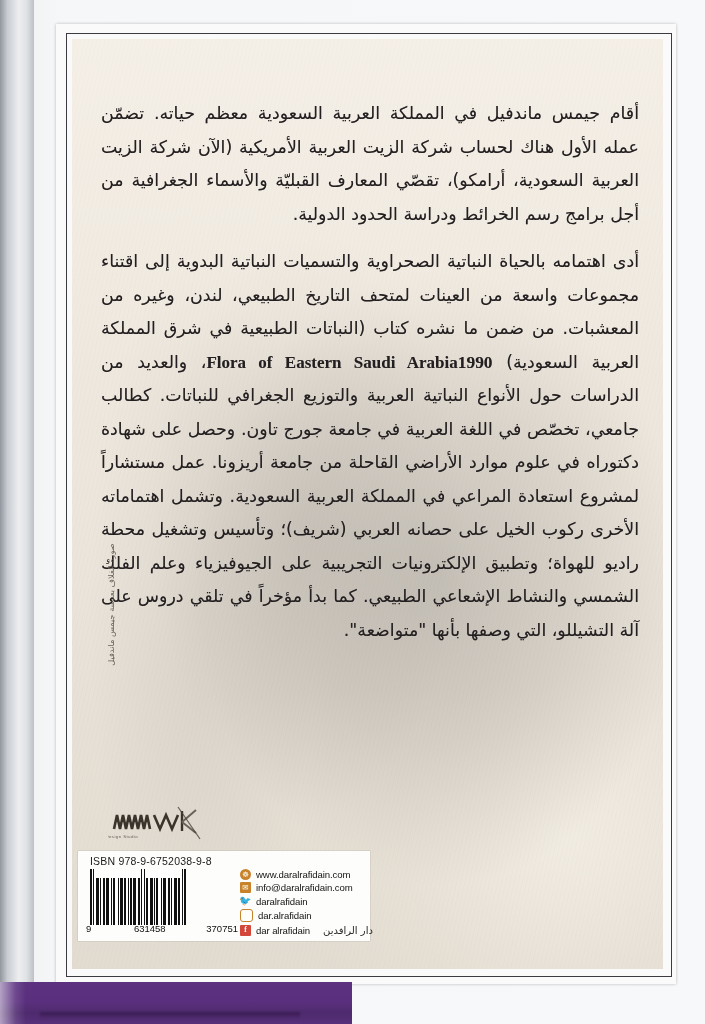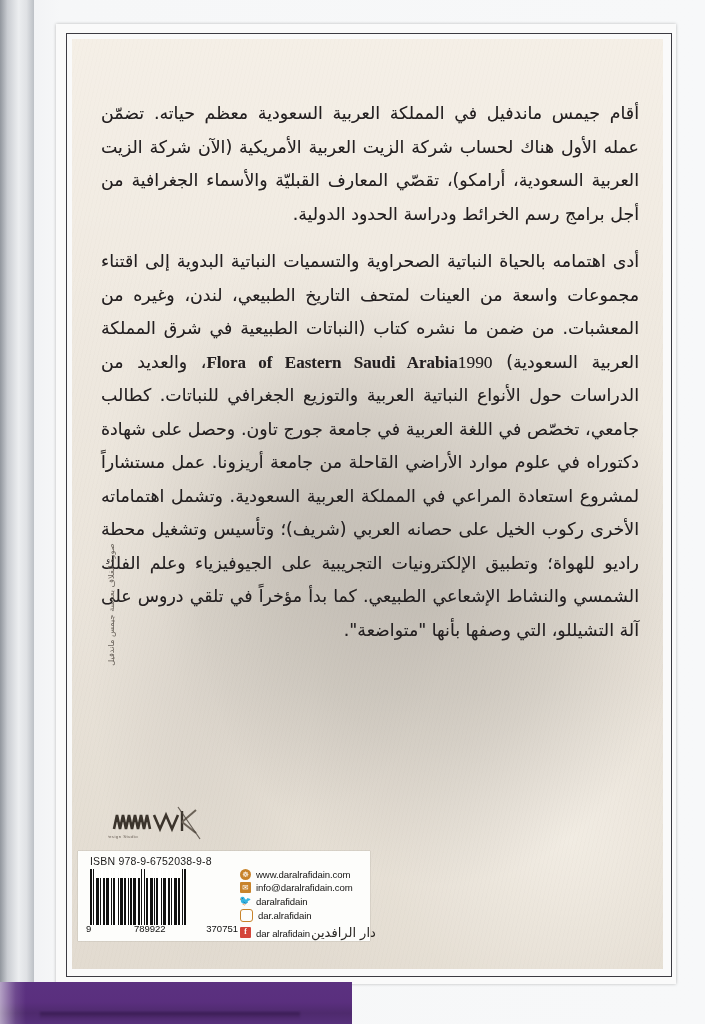--- a/index.html
+++ b/index.html
@@ -85,21 +85,21 @@
     margin:0 0 14px 7px;
     text-align:justify;
     text-justify:inter-word;
     text-shadow:0 0 .6px rgba(35,31,32,.35);
   }
   .para:last-child{margin-bottom:0;}
   .latin{
     font-family:"Liberation Serif","DejaVu Serif",serif;
     font-weight:700;font-size:17px;direction:ltr;unicode-bidi:embed;
   }
-  .num{font-family:"Liberation Serif","DejaVu Serif",serif;font-weight:400;direction:ltr;unicode-bidi:embed;}
+  .num{font-family:"Liberation Serif","DejaVu Serif",serif;font-weight:700;direction:ltr;unicode-bidi:embed;}
 
   
   .photo-credit{
     position:absolute;left:-46px;top:560px;
     width:170px;
     transform:rotate(-90deg);transform-origin:center center;
     direction:rtl;text-align:center;
     font-size:8.2px;line-height:11px;color:#5d564f;
     opacity:.92;white-space:nowrap;
   }
@@ -151,22 +151,22 @@
   .cico.web{background:#c8832a;border-radius:50%;}
   .cico.mail{background:#c8832a;border-radius:1px;}
   .cico.tw{background:transparent;color:#1d1d1b;font-size:10px;}
   .cico.ig{background:transparent;border:1.4px solid #c8832a;border-radius:3px;}
   .cico.fb{background:#d4453a;border-radius:1px;font-family:"Liberation Serif",serif;font-weight:700;}
   .ctext{
     font-family:"Liberation Sans","DejaVu Sans",sans-serif;
     font-size:9.6px;color:#141312;white-space:nowrap;letter-spacing:-.1px;
   }
   .ctext .ar{
-    font-family:"DejaVu Sans",sans-serif;font-size:13px;
-    direction:rtl;unicode-bidi:embed;margin-left:1px;color:#2a2724;
+    font-family:"DejaVu Sans",sans-serif;font-size:10px;
+    direction:rtl;unicode-bidi:embed;margin-left:13px;color:#2a2724;
   }
 
   
   .purple-band{
     position:absolute;left:0;top:982px;width:352px;height:42px;
     background:linear-gradient(180deg,#5b3180 0%,#5a2f7e 48%,#4e2a6d 74%,#57307b 100%);
   }
   .purple-band::after{
     content:"";position:absolute;left:0;top:0;width:26px;height:42px;
     background:linear-gradient(90deg,rgba(255,255,255,.55) 0%,rgba(255,255,255,.12) 60%,rgba(255,255,255,0) 100%);
@@ -275,21 +275,21 @@
         <i style="width:1px;background:#fff"></i>
       <i style="width:2px" class="short"></i>
         <i style="width:2px;background:#fff"></i>
       <i style="width:1px"></i>
         <i style="width:1px;background:#fff"></i>
       <i style="width:2px"></i>
     </div>
 
     <div class="bc-digits">
       <span>9</span>
-      <span>789922</span>
+      <span>631458</span>
       <span>370751</span>
     </div>
 
     <div class="contact">
 
       <div class="contact-row">
         <span class="cico web">☸</span>
         <span class="ctext">www.daralrafidain.com</span>
       </div>
 

